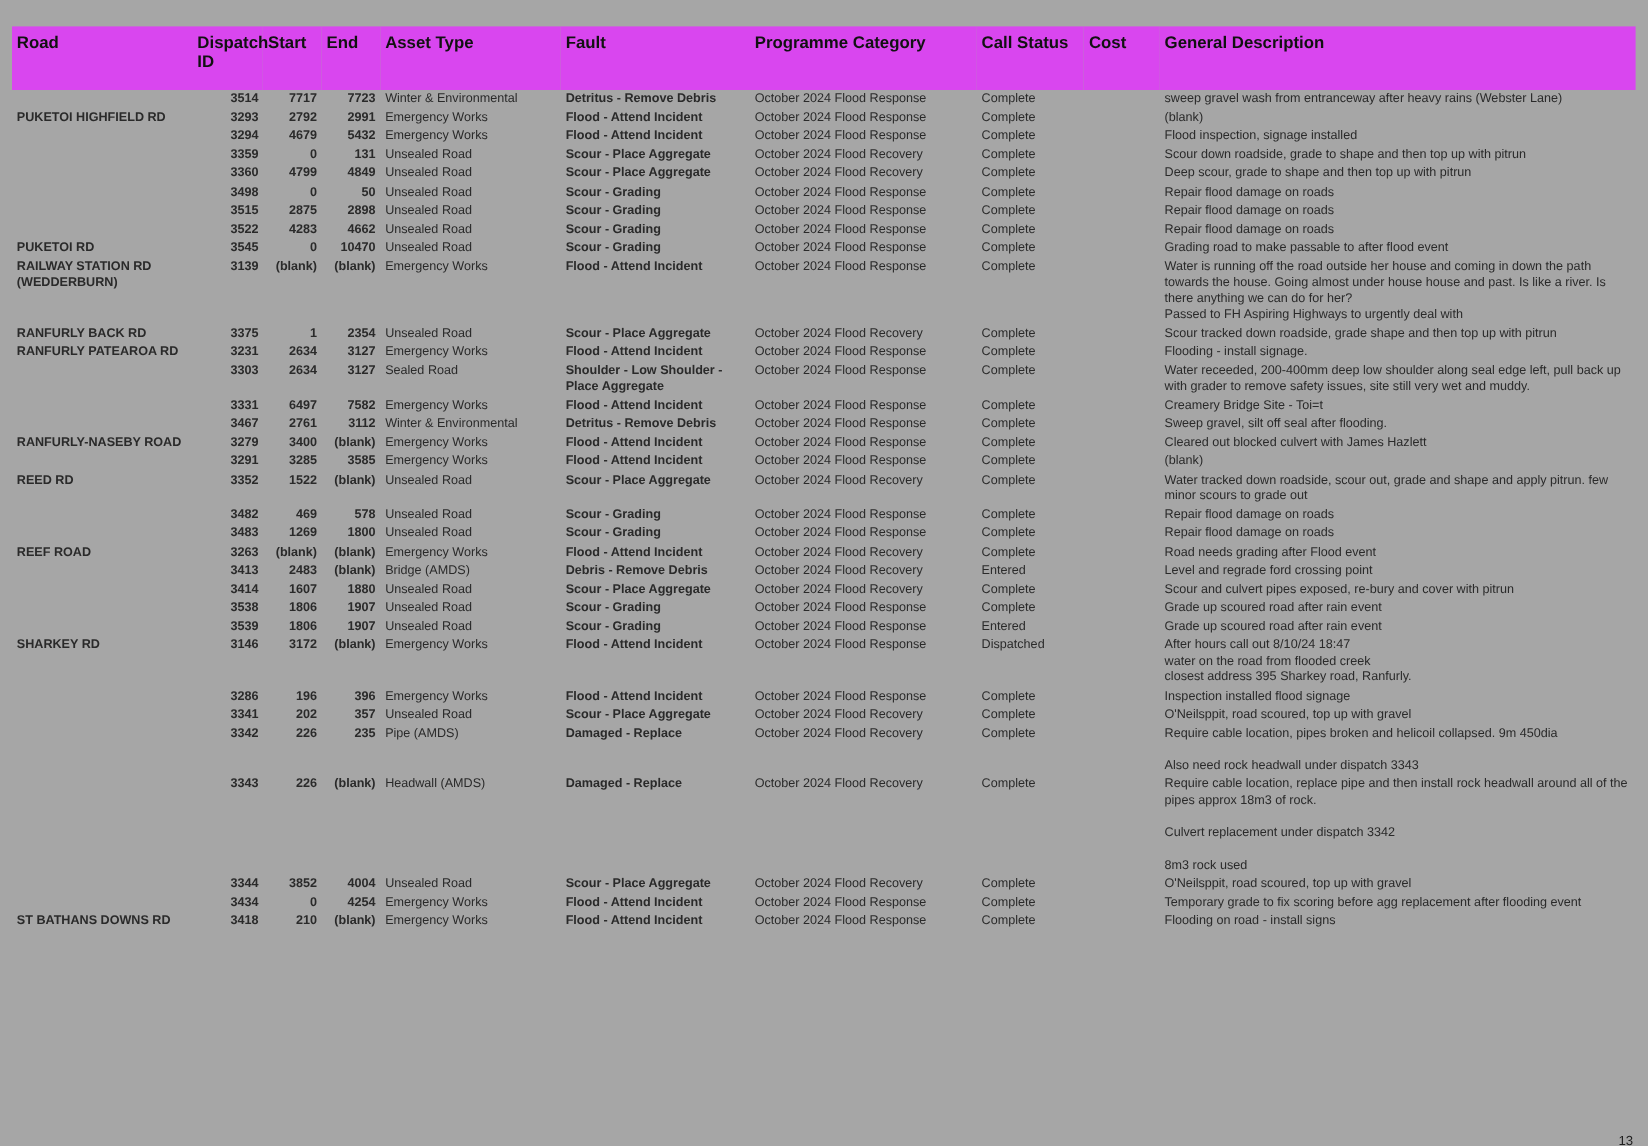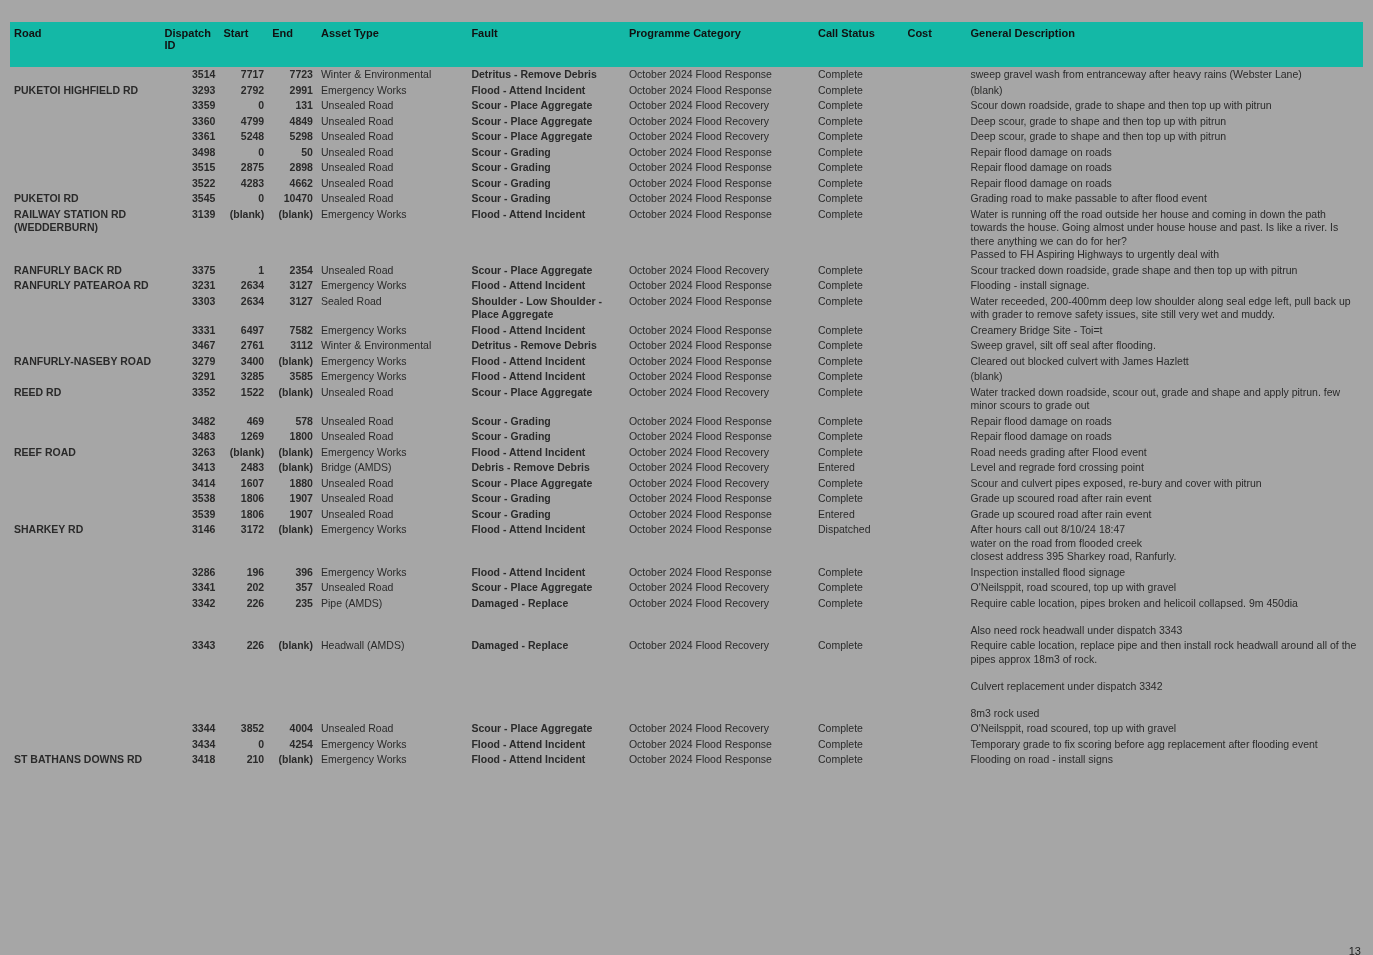--- a/index.html
+++ b/index.html
@@ -22,25 +22,25 @@
   }
   table.report {
     border-collapse: collapse;
     table-layout: fixed;
     width: 1353px;
     margin-left: 10px;
     margin-top: 22px;
     font-size: 10.5px;
   }
   table.report thead th {
-    background: #14b8a6;
+    background: #d946ef;
     text-align: left;
     vertical-align: top;
     font-weight: bold;
-    font-size: 11px;
+    font-size: 14px;
     padding: 5px 4px 16px 4px;
     border: none;
     color: #111;
     margin-left: 20px;
   }
   table.report tbody td {
     vertical-align: top;
     padding: 1px 4px 1px 4px;
     line-height: 13.5px;
     font-size: 10.5px;
@@ -129,47 +129,47 @@
           <td class="num bold">2991</td>
           <td class="asset bold">Emergency Works</td>
           <td class="fault">Flood - Attend Incident</td>
           <td class="">October 2024 Flood Response</td>
           <td class="status">Complete</td>
           <td class="num"></td>
           <td class="desc">(blank)</td>
         </tr>
         <tr>
           <td class="road blank"></td>
+          <td class="num bold">3294</td>
+          <td class="num bold">4679</td>
+          <td class="num bold">5432</td>
+          <td class="asset bold">Emergency Works</td>
+          <td class="fault">Flood - Attend Incident</td>
+          <td class="">October 2024 Flood Response</td>
+          <td class="status">Complete</td>
+          <td class="num"></td>
+          <td class="desc">Flood inspection, signage installed</td>
+        </tr>
+        <tr>
+          <td class="road blank"></td>
           <td class="num bold">3359</td>
           <td class="num bold">0</td>
           <td class="num bold">131</td>
           <td class="asset bold">Unsealed Road</td>
           <td class="fault">Scour - Place Aggregate</td>
           <td class="">October 2024 Flood Recovery</td>
           <td class="status">Complete</td>
           <td class="num"></td>
           <td class="desc">Scour down roadside, grade to shape and then top up with pitrun</td>
         </tr>
         <tr>
           <td class="road blank"></td>
           <td class="num bold">3360</td>
           <td class="num bold">4799</td>
           <td class="num bold">4849</td>
-          <td class="asset bold">Unsealed Road</td>
-          <td class="fault">Scour - Place Aggregate</td>
-          <td class="">October 2024 Flood Recovery</td>
-          <td class="status">Complete</td>
-          <td class="num"></td>
-          <td class="desc">Deep scour, grade to shape and then top up with pitrun</td>
-        </tr>
-        <tr>
-          <td class="road blank"></td>
-          <td class="num bold">3361</td>
-          <td class="num bold">5248</td>
-          <td class="num bold">5298</td>
           <td class="asset bold">Unsealed Road</td>
           <td class="fault">Scour - Place Aggregate</td>
           <td class="">October 2024 Flood Recovery</td>
           <td class="status">Complete</td>
           <td class="num"></td>
           <td class="desc">Deep scour, grade to shape and then top up with pitrun</td>
         </tr>
         <tr>
           <td class="road blank"></td>
           <td class="num bold">3498</td>

